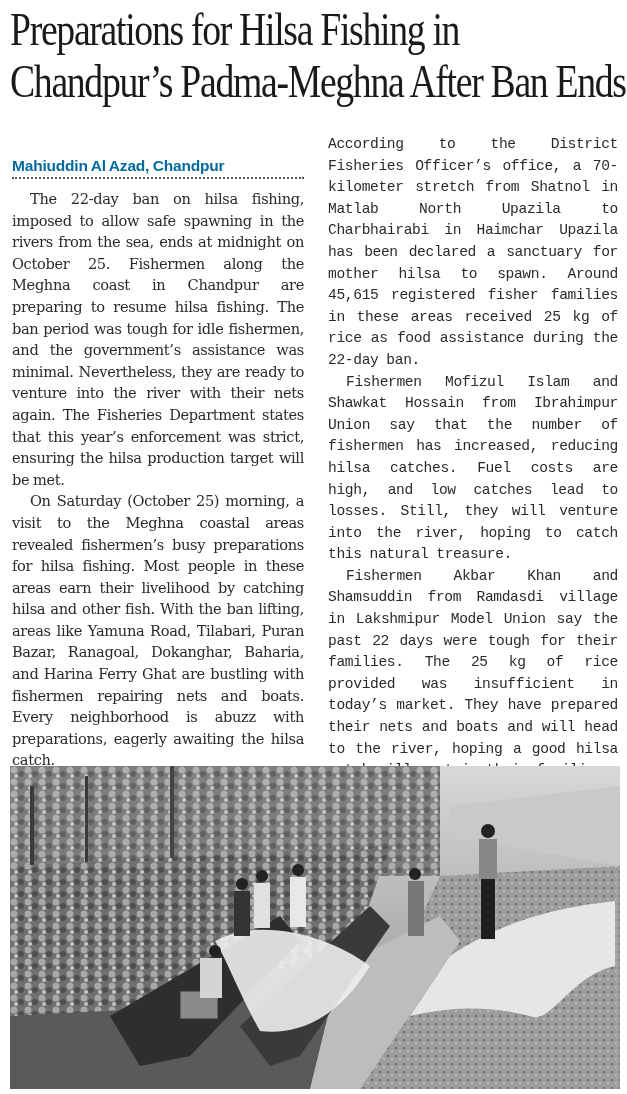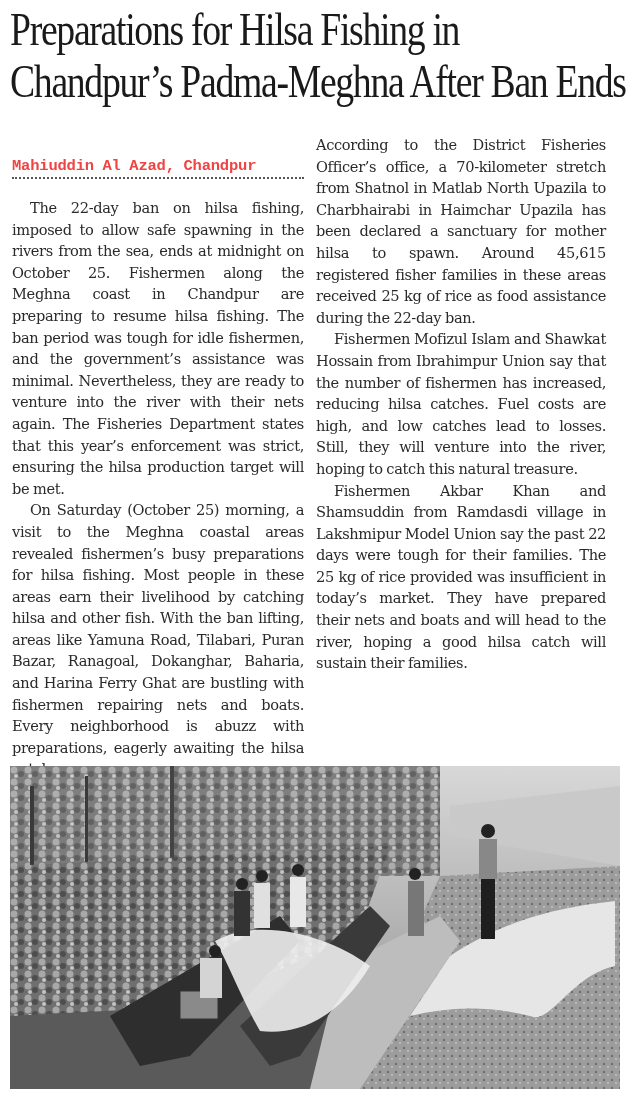--- a/index.html
+++ b/index.html
@@ -35,30 +35,30 @@
     position: absolute;
     font-family: "DejaVu Serif", "Liberation Serif", serif;
     font-size: 14.6px;
     line-height: 21.6px;
     color: #2a2a2a;
     text-align: justify;
     letter-spacing: -0.35px;
     word-spacing: -0.5px;
   }
   .col-left { left: 12px; top: 156px; width: 292px; }
-  .col-right { left: 316px; top: 134px; width: 290px; }
+  .col-right { left: 328px; top: 134px; width: 290px; font-family: Liberation Mono, monospace; }
   .byline {
-    font-family: Liberation Mono, monospace;
+    font-family: Liberation Sans, sans-serif;
     font-weight: bold;
     font-size: 15.5px;
     line-height: 20px;
-    color: #ef4444;
+    color: #0369a1;
     padding-bottom: 1px;
     border-bottom: 2px dotted #555;
-    margin-bottom: 18px;
+    margin-bottom: 9px;
     letter-spacing: -0.2px;
     text-align: left;
   }
   .col p {
     margin: 0;
     text-indent: 18px;
   }
   .col p.noindent { text-indent: 0; }
   .photo {
     position: absolute;

